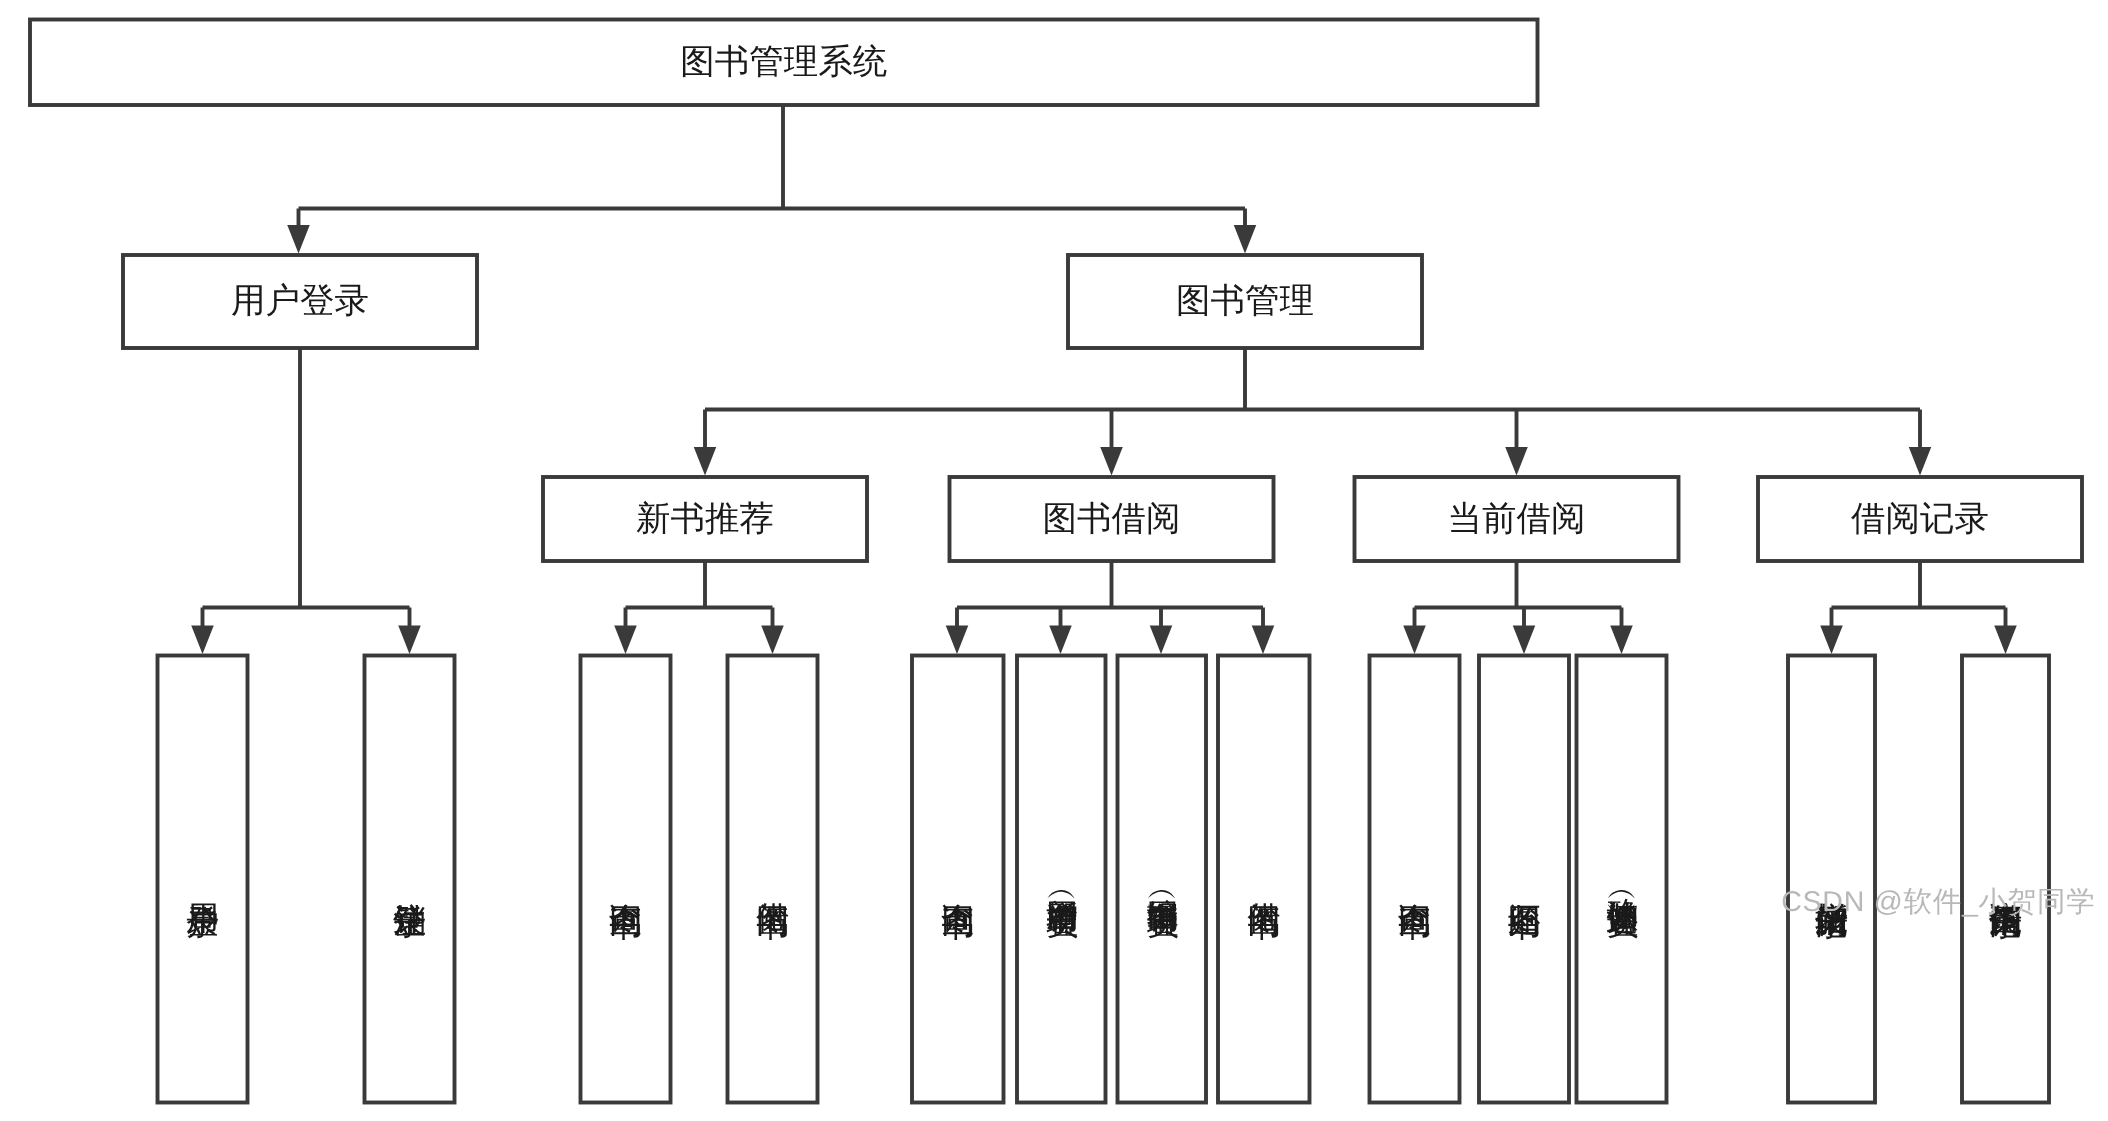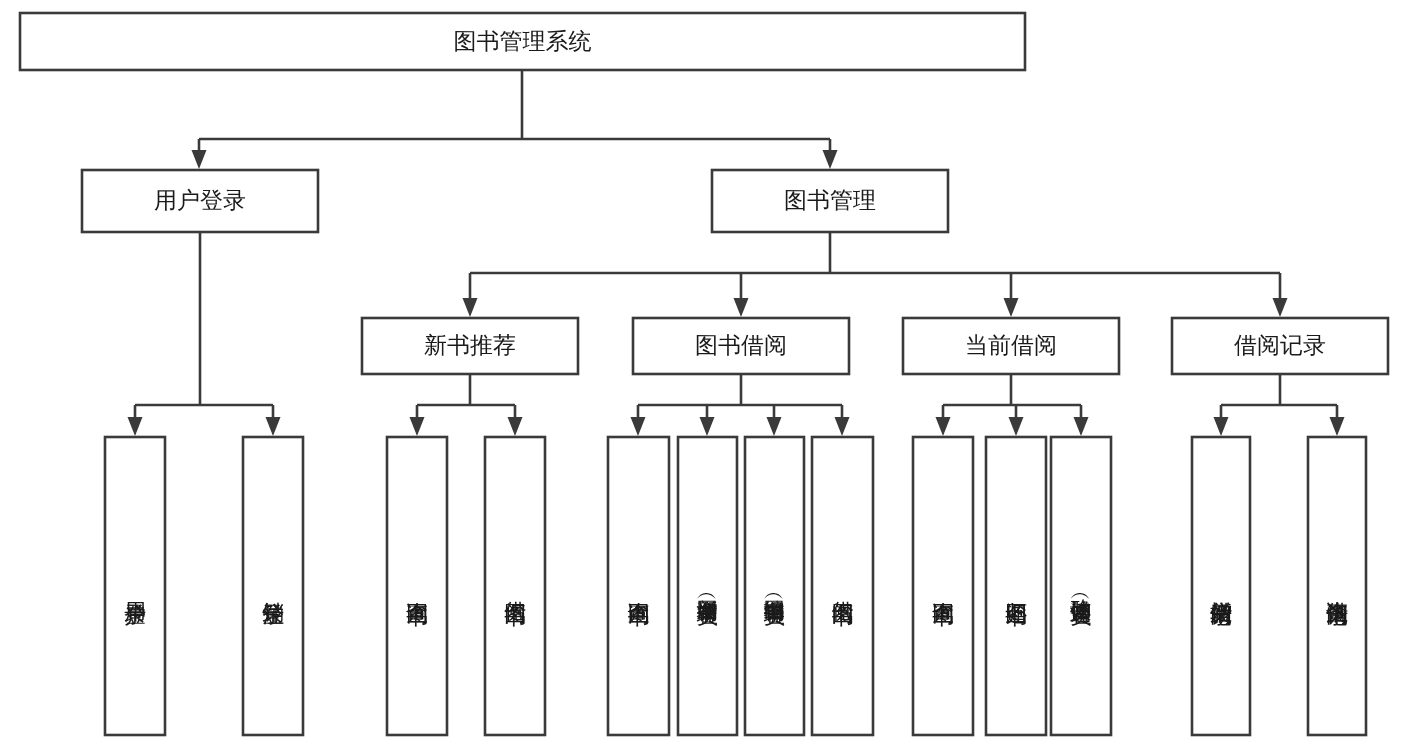--- a/index.html
+++ b/index.html
@@ -265,13 +265,14 @@
       <div class="vlabel" style="left: 608px; top: 437px; width: 61px; height: 298px; font-size: 22px;">查询图书</div>
       <div class="vlabel" style="left: 678px; top: 437px; width: 59px; height: 298px; font-size: 21px;">新增图书（管理员）</div>
       <div class="vlabel" style="left: 745px; top: 437px; width: 59px; height: 298px; font-size: 21px;">编辑图书（管理员）</div>
       <div class="vlabel" style="left: 812px; top: 437px; width: 61px; height: 298px; font-size: 22px;">借阅图书</div>
       <div class="vlabel" style="left: 913px; top: 437px; width: 60px; height: 298px; font-size: 22px;">查询图书</div>
       <div class="vlabel" style="left: 986px; top: 437px; width: 60px; height: 298px; font-size: 22px;">归还图书</div>
       <div class="vlabel" style="left: 1051px; top: 437px; width: 60px; height: 298px; font-size: 21px;">确认归还（管理员）</div>
       <div class="vlabel" style="left: 1192px; top: 437px; width: 58px; height: 298px; font-size: 22px;">新增借阅记录</div>
       <div class="vlabel" style="left: 1308px; top: 437px; width: 58px; height: 298px; font-size: 22px;">查询借阅记录</div>
     </div>
+  <div class="watermark">CSDN @软件_小贺同学</div>
 </div>
 
 </body></html>

